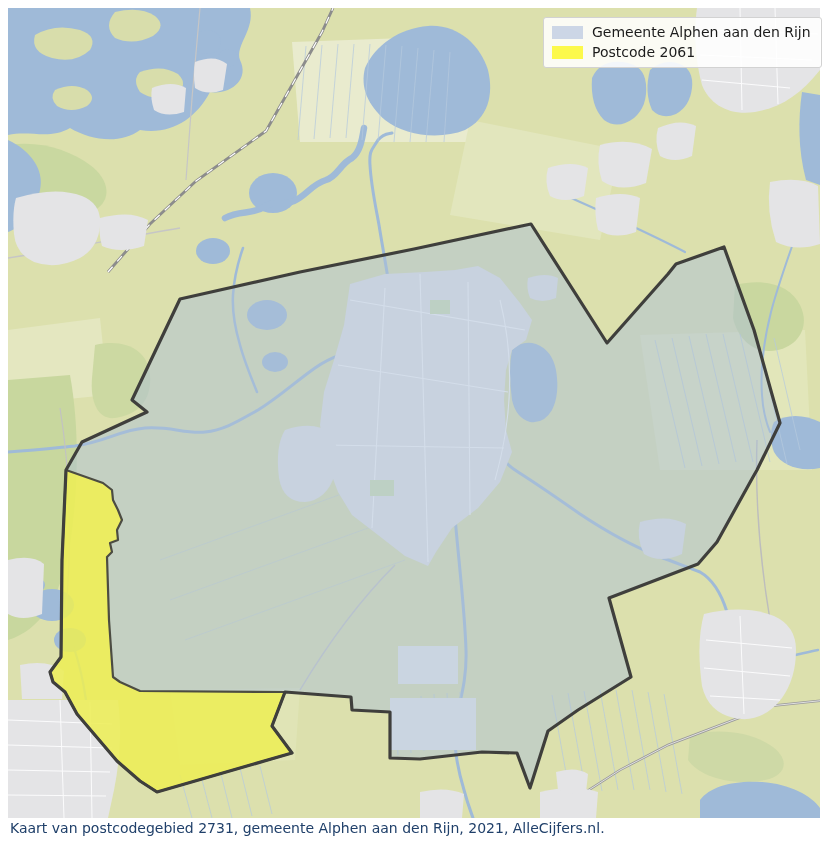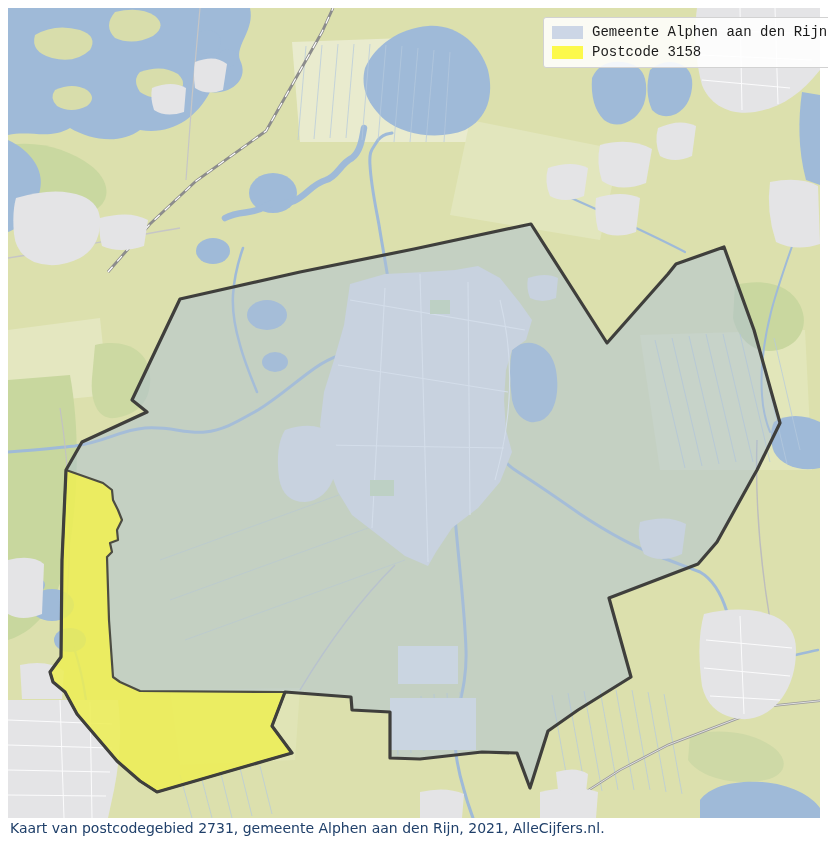--- a/index.html
+++ b/index.html
@@ -3,21 +3,21 @@
 <meta charset="utf-8">
 <style>
   html,body{margin:0;padding:0;background:#ffffff;}
   #stage{position:relative;width:828px;height:861px;background:#ffffff;overflow:hidden;
          font-family:"DejaVu Sans","Liberation Sans",sans-serif;}
   #mapsvg{position:absolute;left:0;top:0;}
   
   .legend{position:absolute;left:543px;top:17px;display:flex;flex-direction:column;gap:4px;
           background:rgba(255,255,255,0.87);border:1px solid #d2d2d2;border-radius:3px;
           padding:6px 10px 7px 8px;z-index:6;}
-  .legend-row{display:flex;align-items:center;gap:9px;font-family:Liberation Mono, monospace;}
+  .legend-row{display:flex;align-items:center;gap:9px;}
   .legend-swatch{display:block;flex:0 0 auto;}
   .legend-label{font-size:14px;color:#1b1b1b;white-space:nowrap;line-height:16px;}
   
   .caption{position:absolute;left:10px;top:820px;z-index:6;color:#20406a;font-size:14px;line-height:17px;}
   .caption div{white-space:nowrap;}
 </style>
 </head>
 <body>
 
 <div id="stage">
@@ -196,21 +196,21 @@
     <div class="legend-row">
       <svg class="legend-swatch" width="31" height="13">
         <rect x="0" y="0" width="31" height="13" fill="#ccd6e6"></rect>
       </svg>
       <span class="legend-label">Gemeente Alphen aan den Rijn</span>
     </div>
     <div class="legend-row">
       <svg class="legend-swatch" width="31" height="13">
         <rect x="0" y="0" width="31" height="13" fill="#fcf94b"></rect>
       </svg>
-      <span class="legend-label">Postcode 3158</span>
+      <span class="legend-label">Postcode 2061</span>
     </div>
   </div>
 
   <div class="caption">
     <div>Kaart van postcodegebied 2731, gemeente Alphen aan den Rijn, 2021, AlleCijfers.nl.</div>
   </div>
 
 </div>
 
 </body></html>

